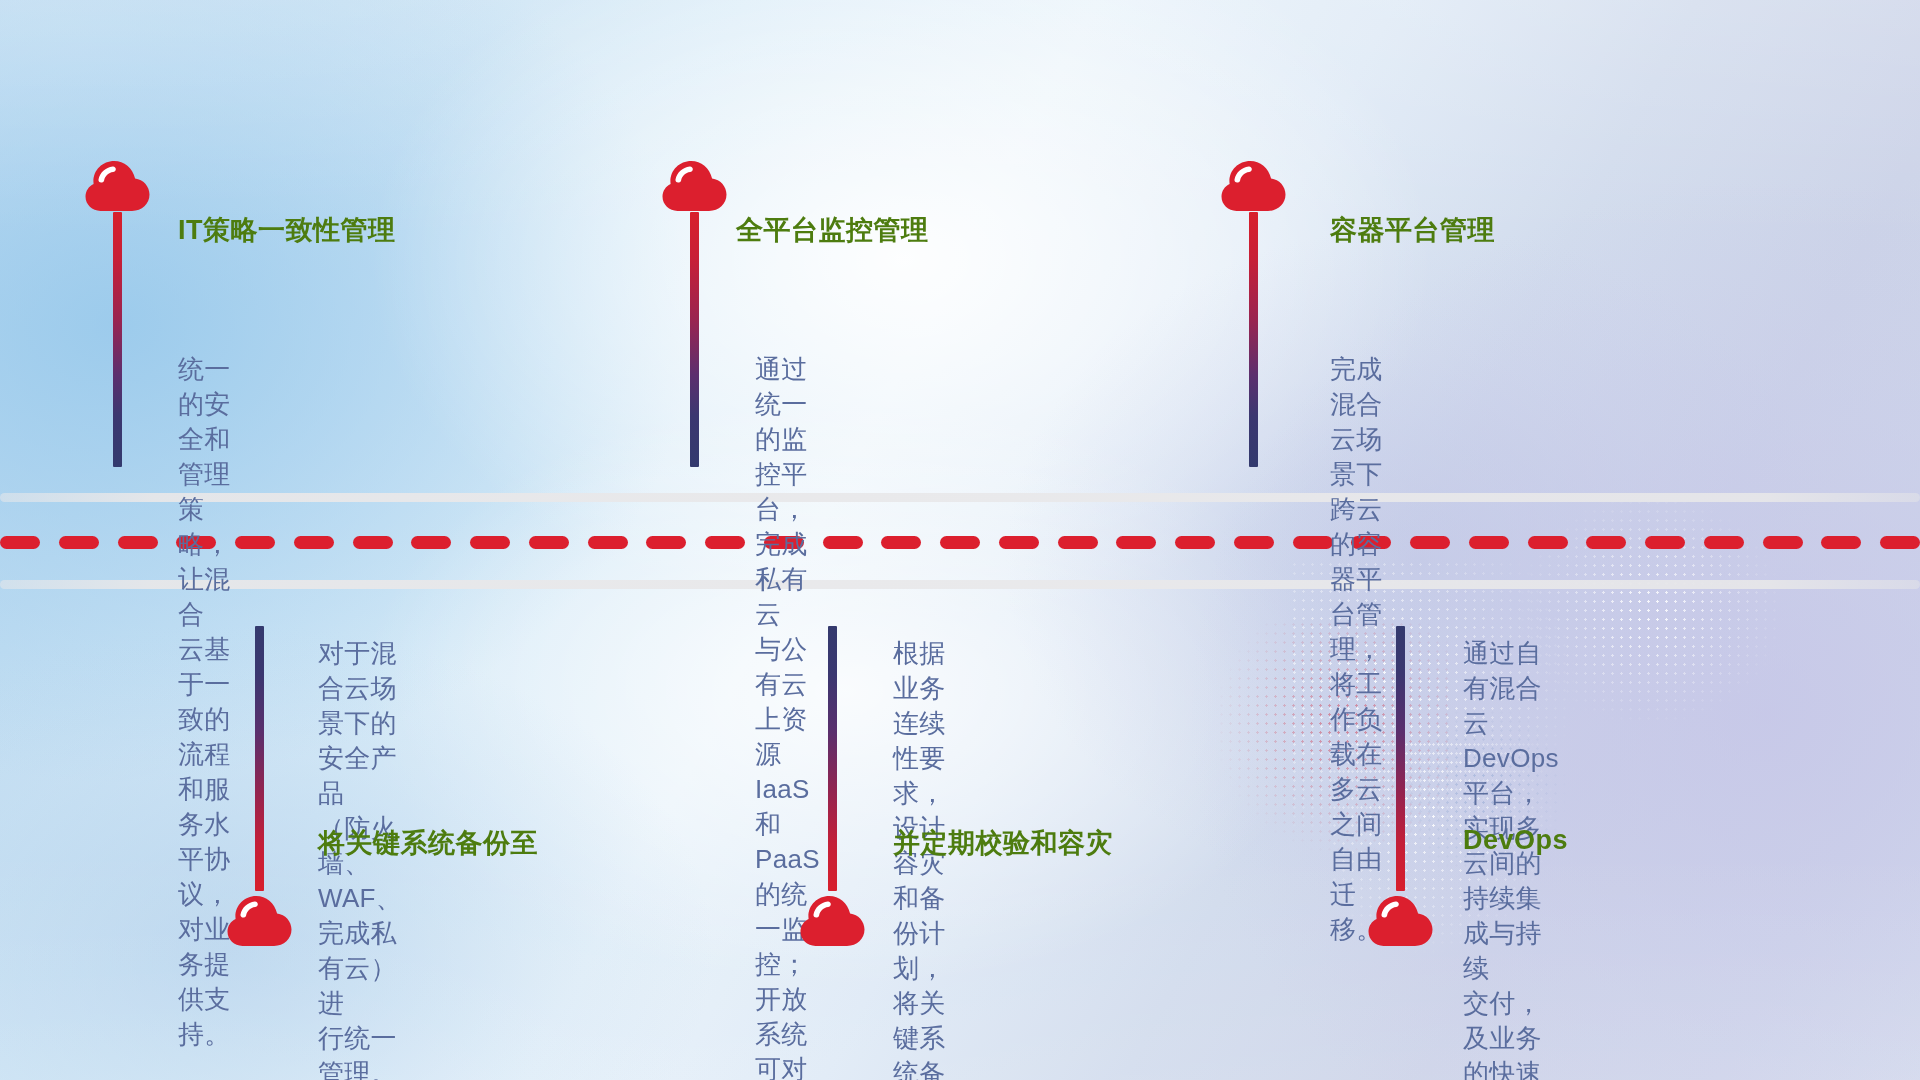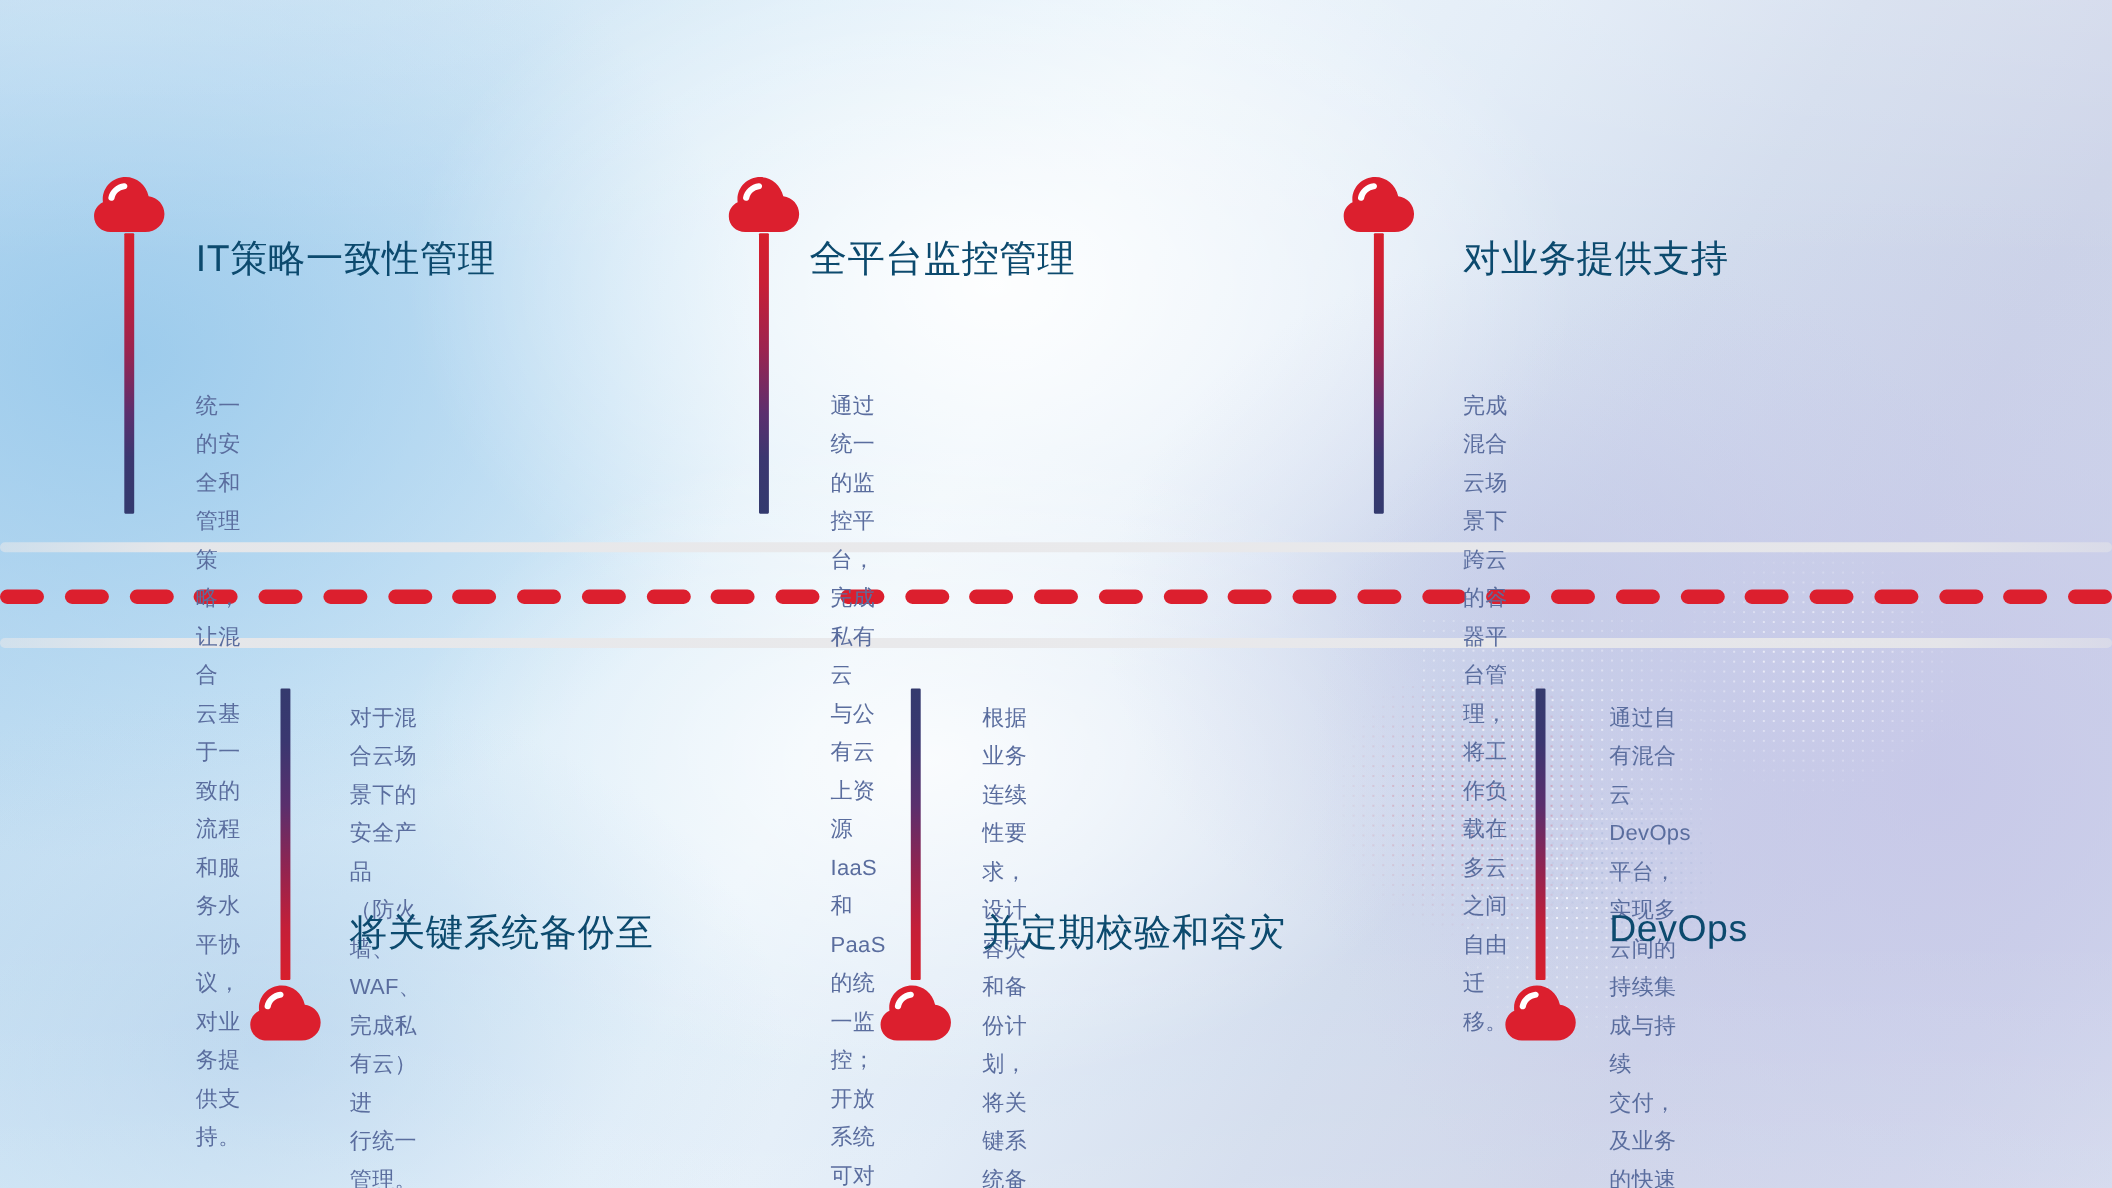--- a/index.html
+++ b/index.html
@@ -147,29 +147,29 @@
     background: linear-gradient(180deg,
       #d81f2c 0%, #c81f36 18%, #9a2450 42%, #5c2f6e 64%, #3b3770 80%, #333a6e 100%);
   }
   .stem-up {    
     background: linear-gradient(180deg,
       #343a6e 0%, #3a3770 18%, #5a2f6d 40%, #922450 62%, #c41f38 82%, #d81f2c 100%);
   }
 
   .heading {
     position: absolute;
-    font-size: 34px;
-    font-weight: 400;
-    color: #0c4a6e;
+    font-size: 27px;
+    font-weight: 700;
+    color: #4d7c0f;
     letter-spacing: 0.5px;
     white-space: nowrap;
   }
   .body-text {
     position: absolute;
-    font-size: 20px;
+    font-size: 26px;
     line-height: 35px;
     color: #5a6d9e;
     letter-spacing: 0.3px;
     white-space: pre-line;
   }
 </style>
 </head>
 <body>
 
 <div id="canvas">
@@ -259,21 +259,21 @@
   </div>
 
   <div class="col" id="col-top-2" style="left: 0px; top: 0px;">
     <div class="pin" style="left: 0px; top: 0px;">
       <svg class="pin-cloud" width="66" height="52" viewBox="0 0 66 52" style="left: 1221px; top: 160px;">
         <path fill="#dc1f2e" d="M20.5 51h26.5c9.9 0 17.5-7.1 17.5-16.4 0-8.4-6.2-15.2-14.4-16.2C47.6 8.1 39.2 1 29.2 1 17.6 1 8.4 10 8.4 21.3c0 .9.1 1.8.2 2.6C3.6 26.3 0.5 31 0.5 36.6 0.5 44.7 7.2 51 15.5 51z"></path>
         <path fill="#ffffff" d="M16.2 22.6c-1.7 0-3-1.5-2.7-3.1C14.8 12.6 20.6 7.3 27.7 6.5c1.8-.2 3.3 1.3 3.1 3-.2 1.4-1.3 2.4-2.7 2.6-4.5.6-8.1 4-9 8.3-.3 1.3-1.5 2.2-2.9 2.2z"></path>
       </svg>
       <div class="stem stem-down" style="left: 1249px; top: 212px; height: 255px;"></div>
     </div>
-    <div class="heading" style="left: 1330px; top: 212px;">对业务提供支持</div>
+    <div class="heading" style="left: 1330px; top: 212px;">容器平台管理</div>
     <div class="body-text" style="left: 1330px; top: 352px;">完成混合云场景下跨云的容器平
 台管理，将工作负载在多云之间
 自由迁移。</div>
   </div>
 
   <div class="col" id="col-bot-0" style="left: 0px; top: 0px;">
     <div class="pin" style="left: 0px; top: 0px;">
       <svg class="pin-cloud" width="66" height="52" viewBox="0 0 66 52" style="left: 227px; top: 895px;">
         <path fill="#dc1f2e" d="M20.5 51h26.5c9.9 0 17.5-7.1 17.5-16.4 0-8.4-6.2-15.2-14.4-16.2C47.6 8.1 39.2 1 29.2 1 17.6 1 8.4 10 8.4 21.3c0 .9.1 1.8.2 2.6C3.6 26.3 0.5 31 0.5 36.6 0.5 44.7 7.2 51 15.5 51z"></path>
         <path fill="#ffffff" d="M16.2 22.6c-1.7 0-3-1.5-2.7-3.1C14.8 12.6 20.6 7.3 27.7 6.5c1.8-.2 3.3 1.3 3.1 3-.2 1.4-1.3 2.4-2.7 2.6-4.5.6-8.1 4-9 8.3-.3 1.3-1.5 2.2-2.9 2.2z"></path>

